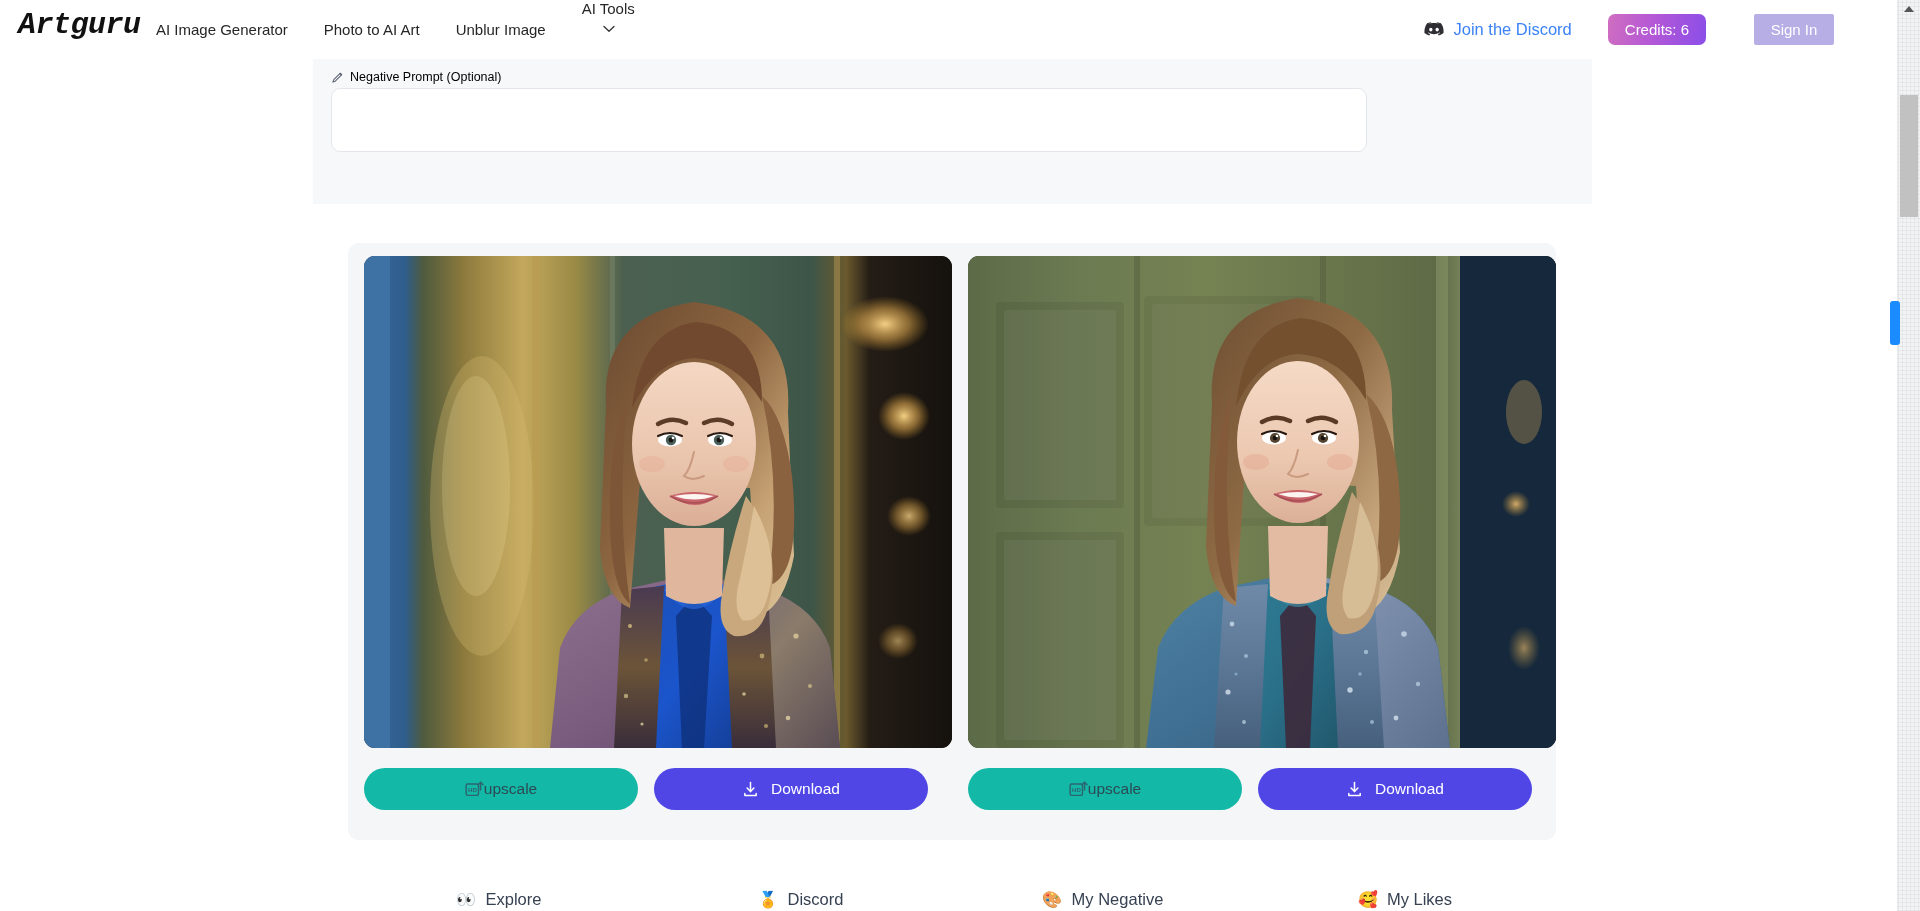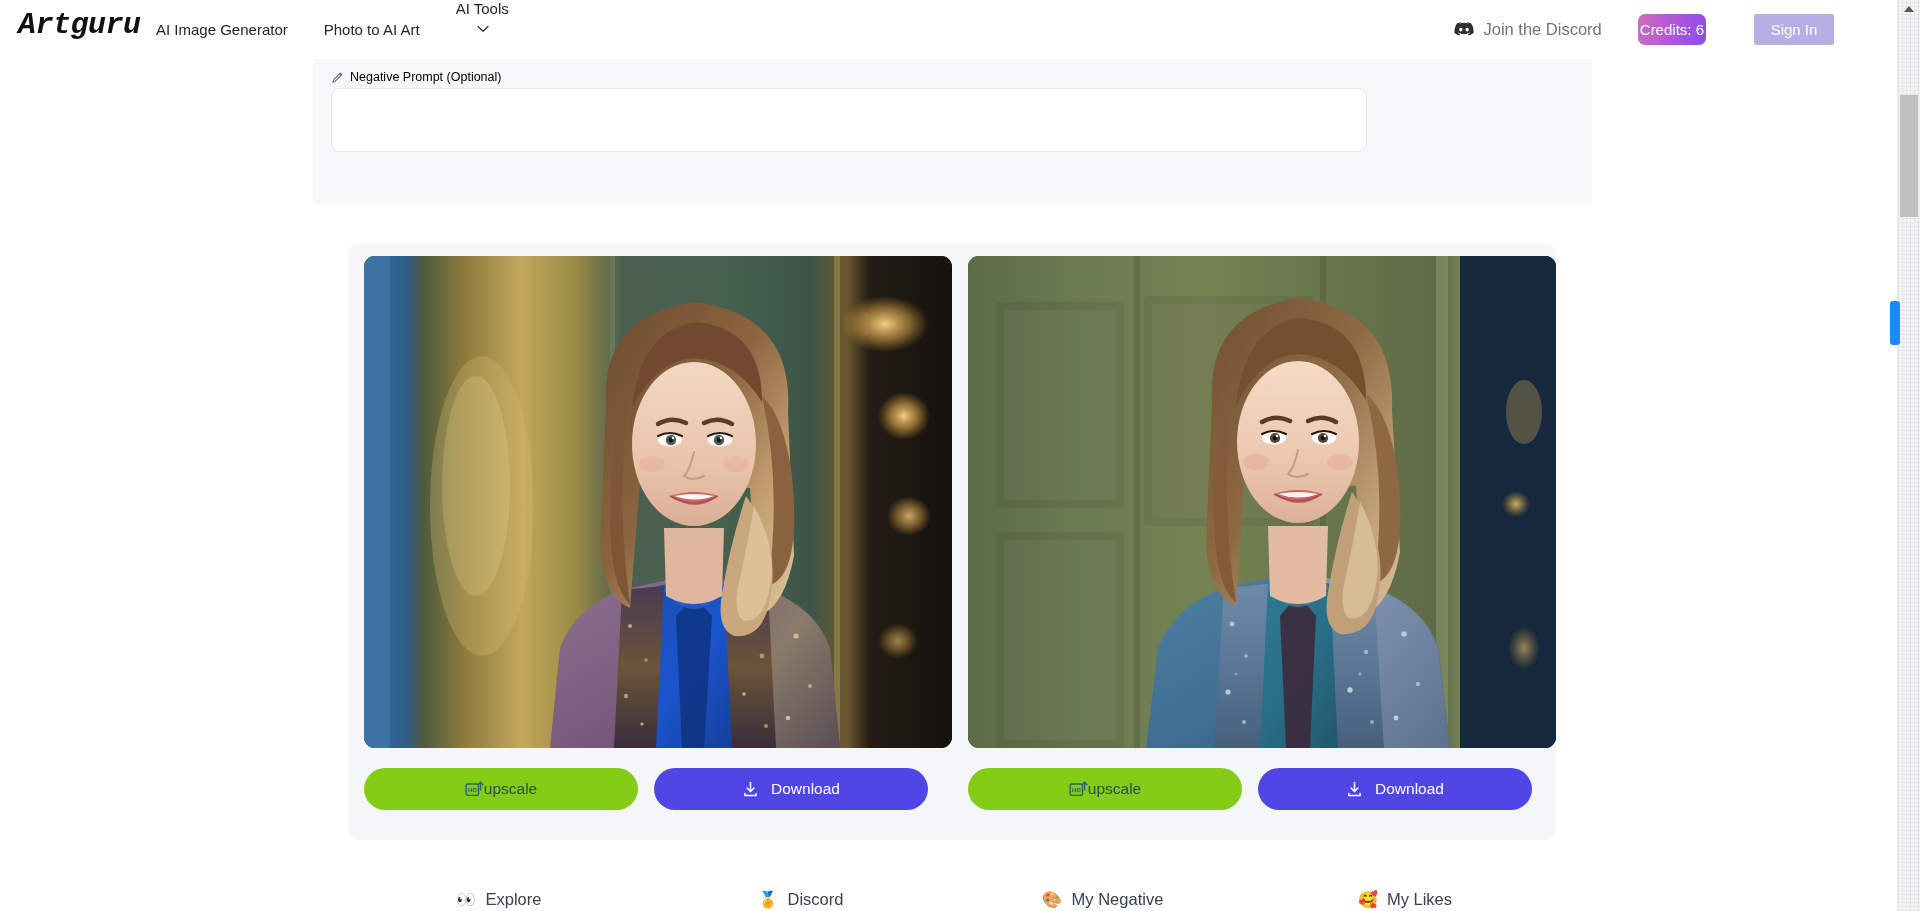--- a/index.html
+++ b/index.html
@@ -41,26 +41,26 @@
     position: relative; top: 1px;
   }
   .caret svg { display: block; }
 
   .header-right {
     position: absolute; right: 63px; top: 0;
     height: 59px; display: flex; align-items: center; gap: 0px;
   }
   .discord-link {
     display: flex; align-items: center; gap: 9px;
-    font-size: 16.5px; color: #737373; cursor: pointer;
+    font-size: 16.5px; color: #3b82f6; cursor: pointer;
     margin-right: 36px;
   }
   .discord-icon { width: 20px; height: 15px; display: block; }
   .credits-btn {
-    height: 31px; padding: 0 2px;
+    height: 31px; padding: 0 17px;
     border-radius: 7px;
     background: linear-gradient(100deg, #d06ec0 0%, #b458d6 45%, #8b4ee8 100%);
     color: #ffffff; font-size: 15px;
     display: flex; align-items: center; justify-content: center;
     cursor: pointer; white-space: nowrap;
     margin-right: 48px;
   }
   .signin-btn {
     height: 31px; width: 80px;
     border-radius: 2px;
@@ -143,21 +143,21 @@
     position: relative;
     background: #2a2a26;
   }
   .img-frame svg { display: block; width: 100%; height: 100%; }
   .card-actions {
     margin-top: 20px;
     display: flex; gap: 16px; align-items: center;
   }
   .btn-upscale {
     width: 274px; height: 42px;
-    background: #84cc16;
+    background: #14b8a6;
     border-radius: 21px;
     display: flex; align-items: center; justify-content: center; gap: 0;
     font-size: 15.5px; color: #2c4a55;
     cursor: pointer; border: none;
     font-family: "Liberation Sans", sans-serif;
   }
   .hd-icon { width: 19px; height: 19px; display: block; }
   .btn-download {
     width: 274px; height: 42px;
     background: #4f46e5;
@@ -188,20 +188,23 @@
 
 <div class="header">
   <div class="brand">Artguru</div>
 
   <div class="nav">
     <div class="nav-item">
       <span>AI Image Generator</span>
     </div>
     <div class="nav-item">
       <span>Photo to AI Art</span>
+    </div>
+    <div class="nav-item">
+      <span>Unblur Image</span>
     </div>
     <div class="nav-item with-caret">
       <span>AI Tools</span>
       <span class="caret">
         <svg viewBox="0 0 12 8" width="12" height="8">
             <path d="M1 1.5 L6 6.2 L11 1.5" fill="none" stroke="#333" stroke-width="1.3" stroke-linecap="round" stroke-linejoin="round"></path>
           </svg>
       </span>
     </div>
   </div>

